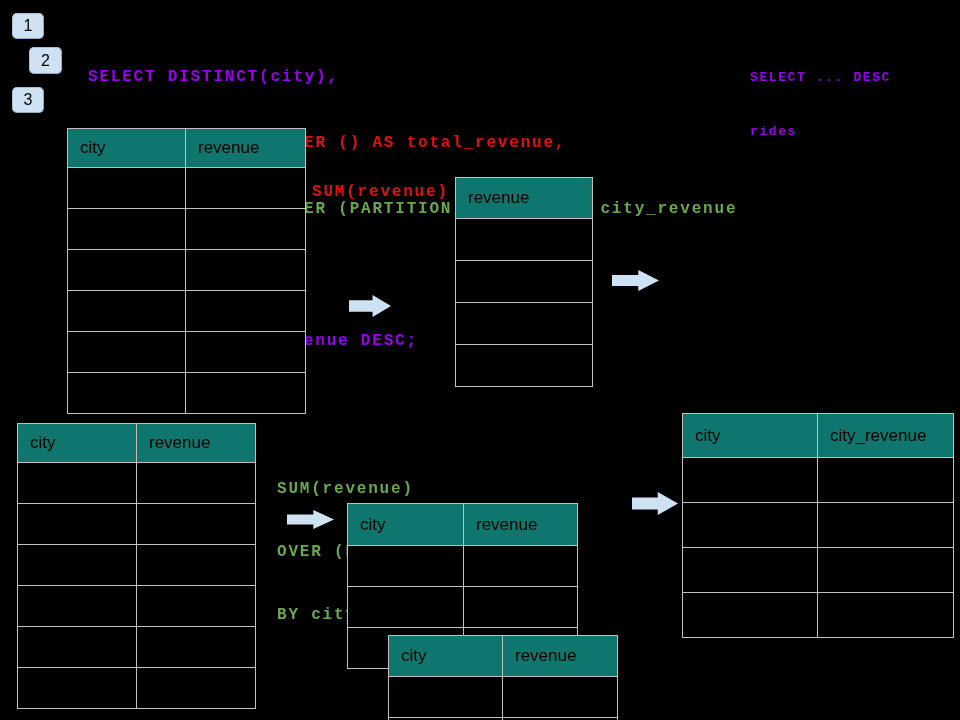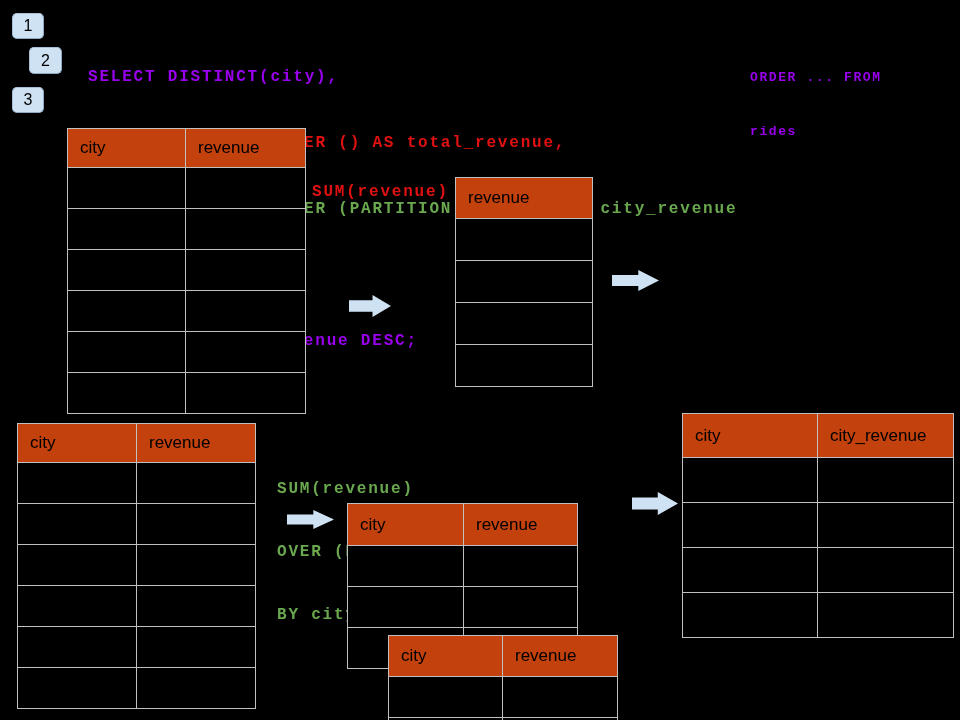--- a/index.html
+++ b/index.html
@@ -43,21 +43,21 @@
   #badge-1{left:12px;top:13px;width:30px;height:24px;}
   #badge-2{left:29px;top:47px;width:31px;height:25px;}
   #badge-3{left:12px;top:87px;width:30px;height:24px;}
   
   .dtable{
     position:absolute;border-collapse:collapse;table-layout:fixed;
   }
   .dtable th,.dtable td{border:1px solid #c0c0c0;padding:0;}
   .dtable td{background:#000;}
   .dtable th{
-    background:#c2410c;color:#000;font-weight:400;font-size:17px;
+    background:#0f766e;color:#000;font-weight:400;font-size:17px;
     text-align:left;padding-left:12px;font-family:"Liberation Sans",sans-serif;
   }
   #table-source-top{left:67px;top:128px;width:238px;}
   #table-source-top th{height:38px;}  #table-source-top td{height:40px;}
   #table-total-result{left:455px;top:177px;width:137px;}
   #table-total-result th{height:40px;} #table-total-result td{height:41px;}
   #table-source-bottom{left:17px;top:423px;width:238px;}
   #table-source-bottom th{height:38px;} #table-source-bottom td{height:40px;}
   #table-partition-group1{left:347px;top:503px;width:230px;z-index:1;}
   #table-partition-group1 th{height:41px;} #table-partition-group1 td{height:40px;}
@@ -86,21 +86,21 @@
 
   <div id="code-block" class="mono">
     <div class="code-line ind-0" style="color: rgb(153, 0, 238);">SELECT DISTINCT(city),</div>
     <div class="code-line ind-4" style="color: rgb(224, 17, 17);">SUM(revenue) OVER () AS total_revenue,</div>
     <div class="code-line ind-4" style="color: rgb(106, 168, 79);">SUM(revenue) OVER (PARTITION BY city) as city_revenue</div>
     <div class="code-line ind-2" style="color: rgb(153, 0, 238);">FROM rides</div>
     <div class="code-line ind-2" style="color: rgb(153, 0, 238);">ORDER by city_revenue DESC;</div>
   </div>
 
   <div id="side-note" class="mono" style="color: rgb(153, 0, 238);">
-    <div>ORDER ... FROM</div>
+    <div>SELECT ... DESC</div>
     <div>rides</div>
   </div>
 
   <div id="total-label" class="mono" style="color: rgb(224, 17, 17);">
     <div>SUM(revenue)</div>
   </div>
 
   <div id="partition-label" class="mono" style="color: rgb(106, 168, 79);">
     <div>SUM(revenue)</div>
     <div>OVER (PARTITION</div>

